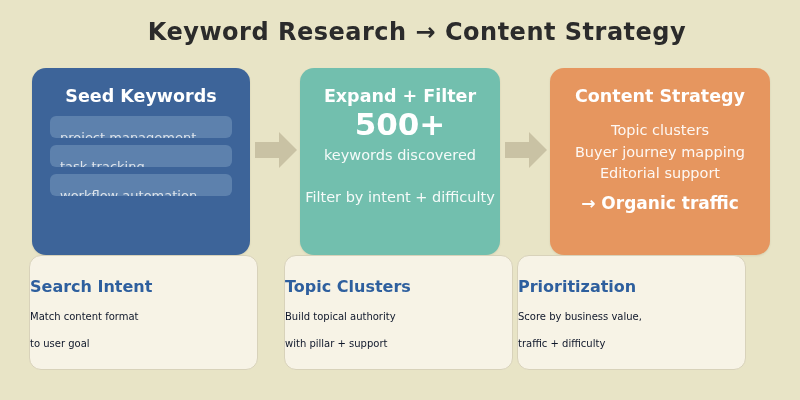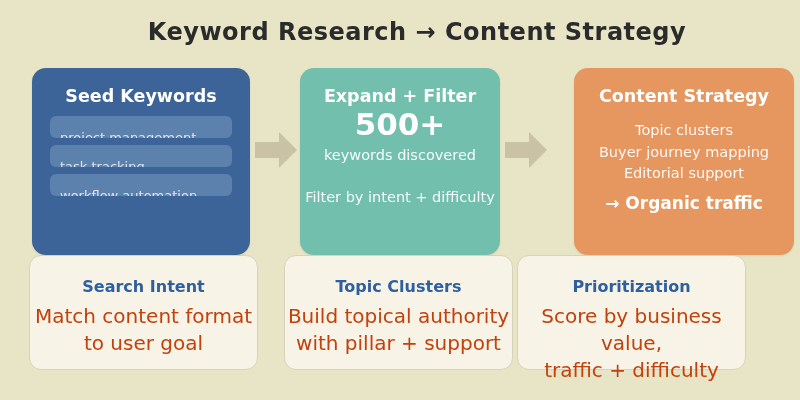--- a/index.html
+++ b/index.html
@@ -22,21 +22,21 @@
   
   .flow-box{
     position:absolute;top:68px;height:187px;
     border-radius:14px;
     box-sizing:border-box;
     color:#fff;text-align:center;
     box-shadow:0 1px 2px rgba(90,85,50,.12);
   }
   .box-seed{left:32px;width:218px;background:#3d6499;}
   .box-expand{left:300px;width:200px;background:#72bfae;}
-  .box-strategy{left:574px;width:220px;background:#e6965f;}
+  .box-strategy{left:550px;width:220px;background:#e6965f;}
 
   .box-title{
     margin-top:18px;
     font-size:17.5px;font-weight:bold;line-height:20px;color:#ffffff;
   }
 
   .pill-list{margin-top:10px;padding:0 18px;}
   .pill{
     height:22px;line-height:22px;
     margin-bottom:7px;
@@ -76,31 +76,30 @@
   .arrow-1{left:255px;}
   .arrow-2{left:505px;}
 
   
   .info-card{
     position:absolute;top:255px;height:115px;width:229px;
     background:#f7f3e6;
     border:1.5px solid #d8d2ba;
     border-radius:12px;
     box-sizing:border-box;
-    text-align:center;
   }
   .card-1{left:29px;}
   .card-2{left:284px;}
   .card-3{left:509px;margin-left:8px;}
   .card-title{
     margin-top:21px;
     font-size:16px;font-weight:bold;color:#2e5f9e;line-height:19px;
   }
   .card-line{
-    font-size:20px;color:#c2410c;line-height:27px;
+    font-size:10px;color:#0f172a;line-height:27px;
   }
   .card-body{margin-top:7px;}
 </style>
 </head>
 <body>
 
 <div class="stage">
 
   <div class="page-title">Keyword Research → Content Strategy</div>
 

